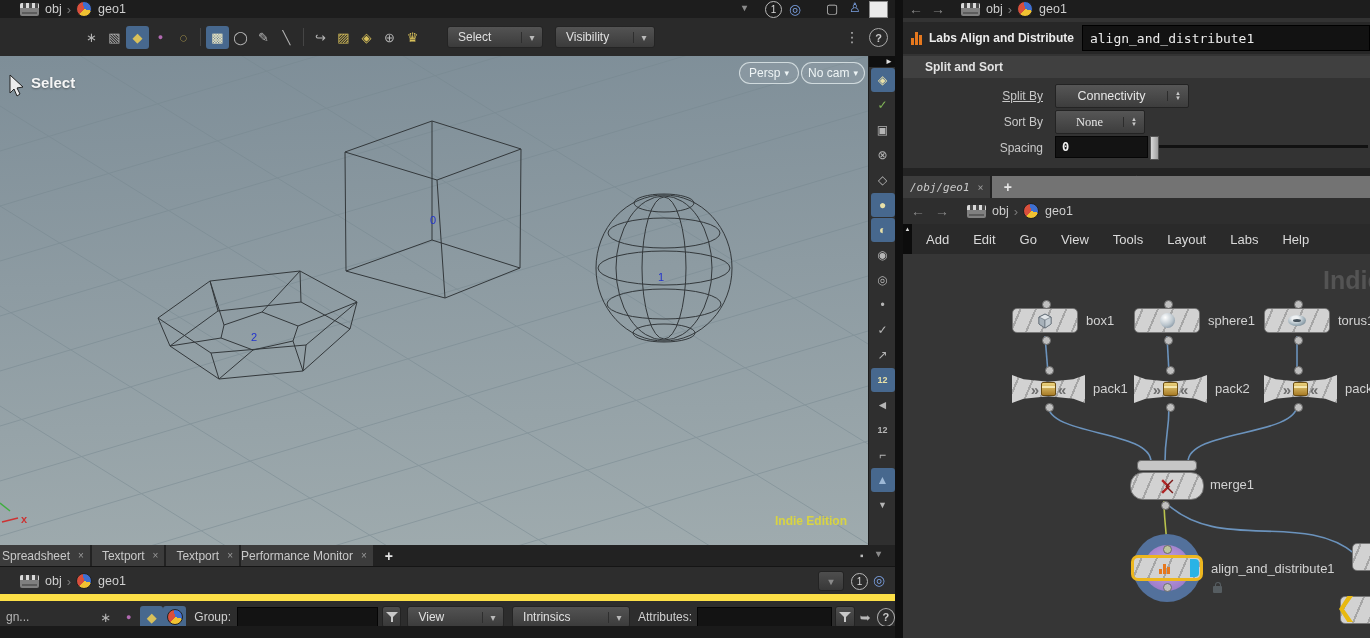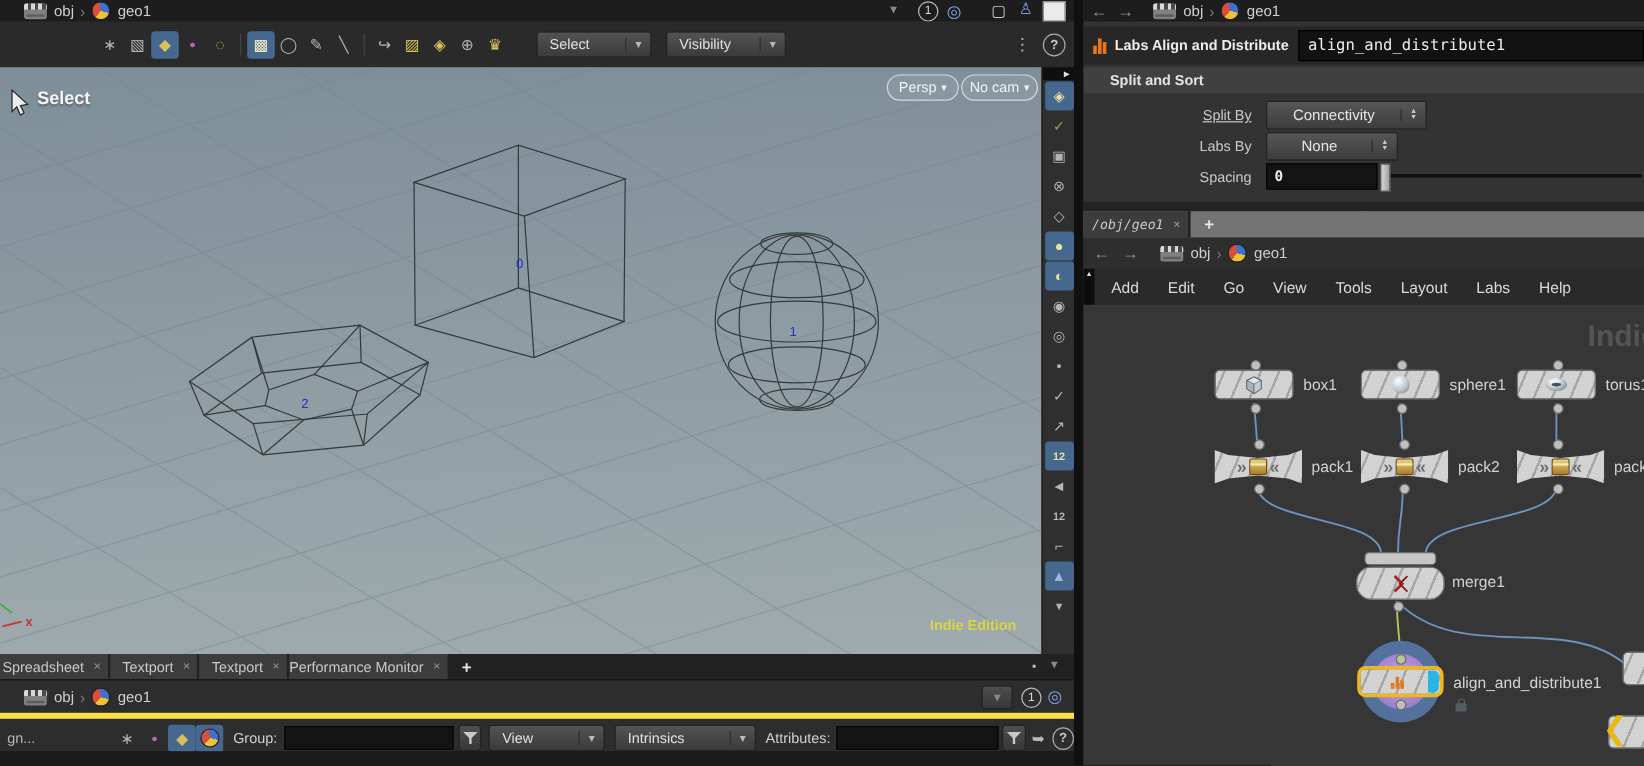--- a/index.html
+++ b/index.html
@@ -278,21 +278,21 @@
     <span class="sep">›</span>
     <span class="pie"></span>
     <span class="crumb">geo1</span>
     <div class="abs btn" style="left:818px;top:4px;width:26px;height:20px;">
       <span class="arrbtn" style="font-size:10px;">▾</span>
     </div>
     <span class="abs badge" style="left:851px;top:6px;">1</span>
     <span class="abs snapglyph" style="left:873px;top:5px;">◎</span>
   </div>
 
-  <div class="abs flex" style="left:0;top:594px;width:895px;height:32px;background:#2d2d2d;border-top:5px solid #fde047;">
+  <div class="abs flex" style="left:0;top:594px;width:895px;height:32px;background:#2d2d2d;border-top:7px solid #fde047;">
     <span style="color:#b5b5b5;margin-left:6px;width:50px;">gn...</span>
     <span class="ic" style="margin-left:40px;">∗</span>
     <span class="ic purple" style="font-size:9px;">●</span>
     <span class="ic on gold">◆</span>
     <span class="ic on">
         <span class="pie"></span>
       </span>
     <span style="color:#d0d0d0;margin-left:8px;">Group:</span>
     <div class="inputbox" style="width:146px;height:20px;margin-left:6px;"></div>
     <div class="btn" style="width:20px;height:22px;margin-left:4px;">
@@ -345,22 +345,22 @@
     <div class="abs secbar" style="left:0;top:56px;width:467px;height:22px;">
       <span>Split and Sort</span>
     </div>
 
     <div class="abs" style="left:0;top:78px;width:467px;height:90px;background:#333;">
       <span class="abs plabel" style="left:0;top:11px;width:140px;text-decoration:underline;">Split By</span>
       <div class="abs pmenu" style="left:152px;top:6px;width:134px;">
         <span class="lbl">Connectivity</span>
         <span class="spin">▲<br>▼</span>
       </div>
-      <span class="abs plabel" style="left:0;top:37px;width:140px;">Labs By</span>
-      <div class="abs pmenu" style="left:152px;top:32px;width:110px;">
+      <span class="abs plabel" style="left:0;top:37px;width:140px;">Sort By</span>
+      <div class="abs pmenu" style="left:152px;top:32px;width:90px;font-family:Liberation Serif, serif;">
         <span class="lbl">None</span>
         <span class="spin">▲<br>▼</span>
       </div>
       <span class="abs plabel" style="left:0;top:63px;width:140px;">Spacing</span>
       <div class="abs pinput" style="left:152px;top:58px;width:93px;height:22px;">
           <span>0</span>
         </div>
       <div class="abs handle" style="left:247px;top:58px;width:7px;height:22px;"></div>
       <div class="abs track" style="left:256px;top:67px;width:209px;height:3px;"></div>
     </div>

